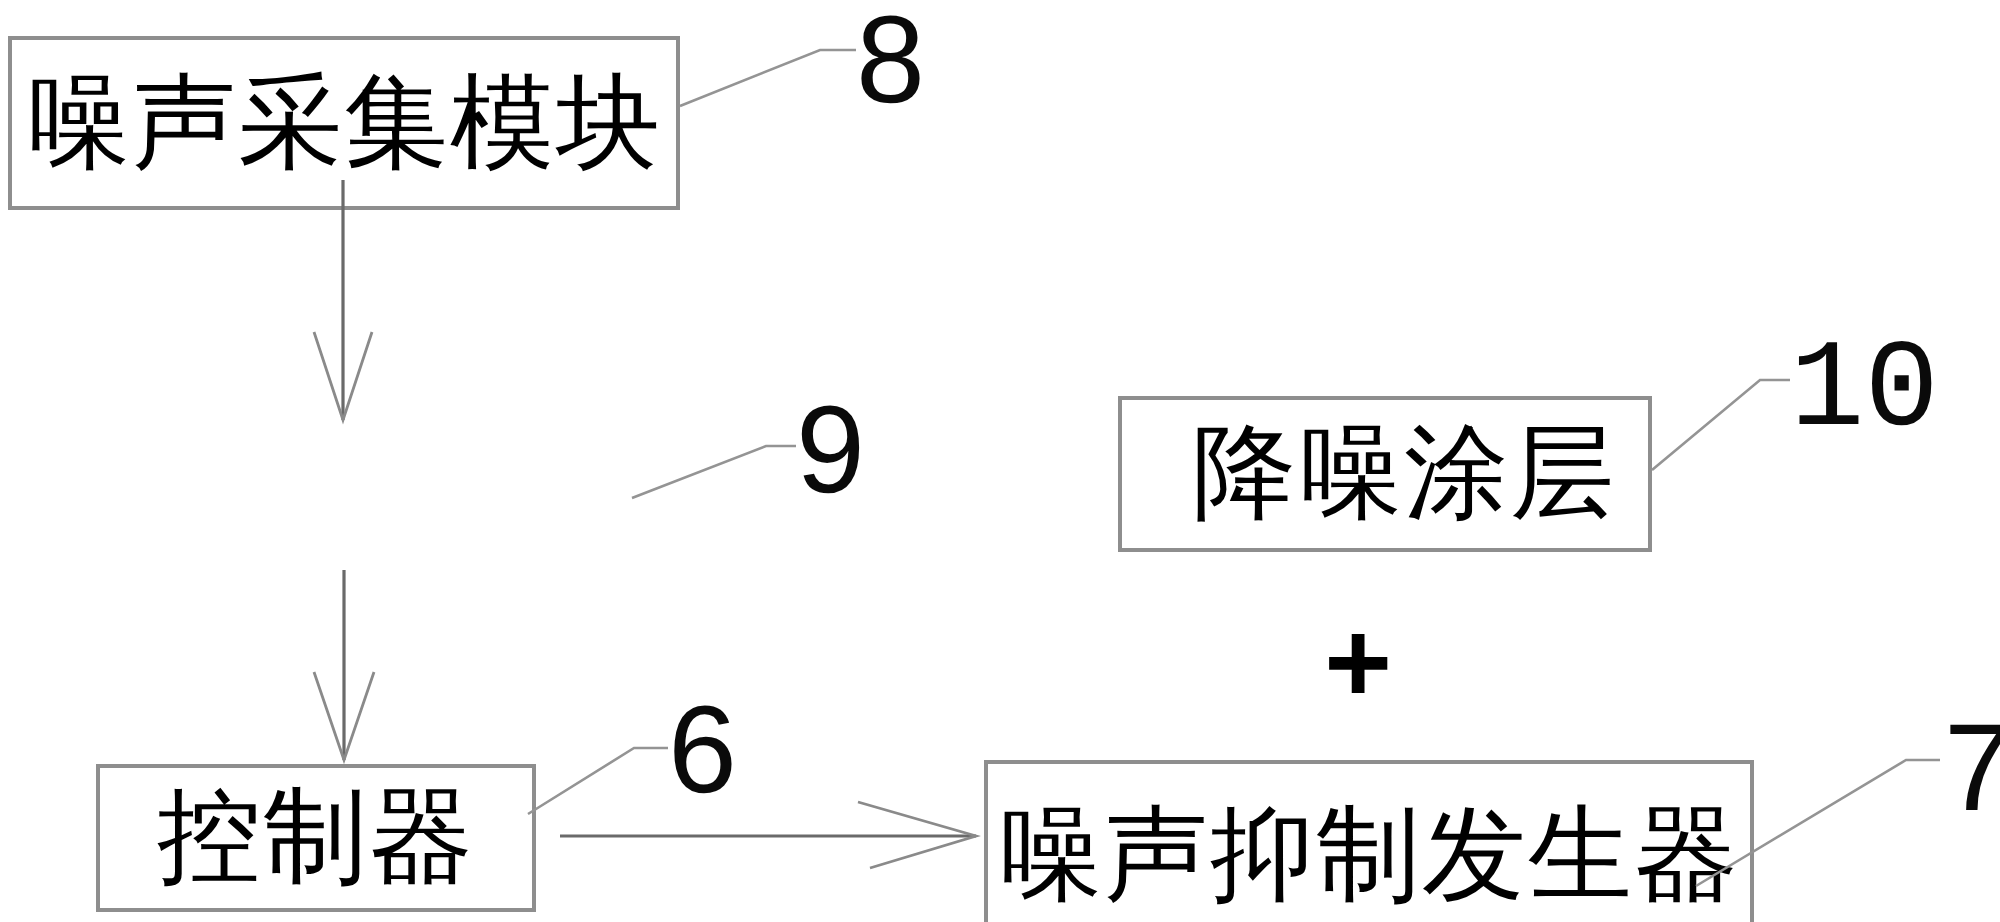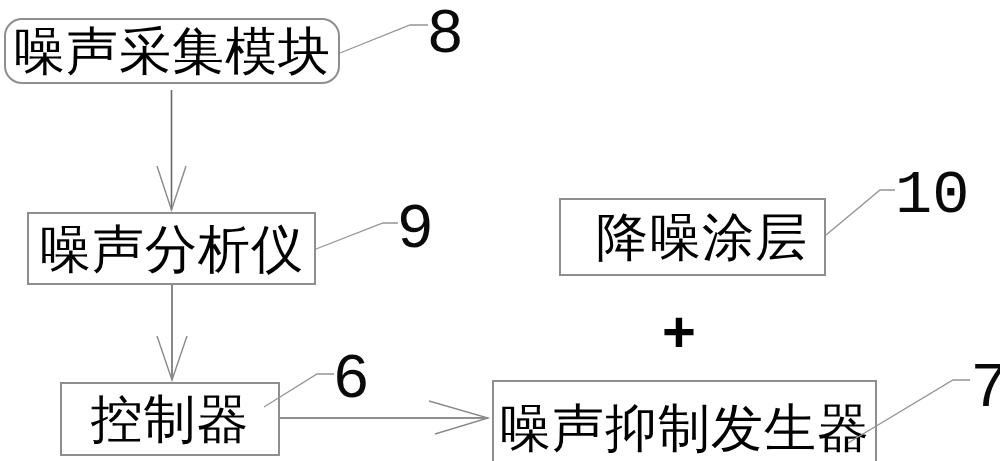--- a/index.html
+++ b/index.html
@@ -60,23 +60,23 @@
     display: flex;
     align-items: center;
     justify-content: center;
     font-family: "Liberation Sans", "DejaVu Sans", sans-serif;
     font-weight: bold;
     font-size: 58px;
     color: #000000;
     z-index: 4;
   }
   
-  .node-collection { left: 4px;   top: 18px;  width: 336px; height: 66px; border-radius: 18px; }
+  .node-collection { left: 4px;   top: 18px;  width: 336px; height: 87px; }
   .node-analyzer   { left: 27px;  top: 212px; width: 289px; height: 73px; }
-  .node-controller { left: 60px;  top: 382px; width: 220px; height: 74px; }
+  .node-controller { left: 48px;  top: 382px; width: 220px; height: 74px; }
   .node-generator  { left: 492px; top: 380px; width: 385px; height: 96px; }
   .node-coating    { left: 559px; top: 198px; width: 267px; height: 78px; padding-left: 19px; }
   
   .ref-8  { left: 428px; top: 0px; }
   .ref-9  { left: 398px; top: 195px; }
   .ref-10 { left: 895px; top: 165px; font-family: Liberation Mono, monospace; }
   .ref-6  { left: 334px; top: 345px; }
   .ref-7  { left: 972px; top: 354px; }
 </style>
 </head>
@@ -99,23 +99,20 @@
     <polyline points="316,249 383,223 398,223" fill="none" stroke="#949494" stroke-width="1.3"></polyline>
     <polyline points="826,235 880,190 895,190" fill="none" stroke="#949494" stroke-width="1.3"></polyline>
     <polyline points="264,407 317,374 334,374" fill="none" stroke="#949494" stroke-width="1.3"></polyline>
     <polyline points="848,443 953,380 970,380" fill="none" stroke="#949494" stroke-width="1.3"></polyline>
   </svg>
 
   <div class="node node-collection">
     <span class="label">噪声采集模块</span>
   </div>
 
-  <div class="node node-analyzer">
-    <span class="label">噪声分析仪</span>
-  </div>
 
   <div class="node node-controller">
     <span class="label">控制器</span>
   </div>
 
   <div class="node node-generator">
     <span class="label">噪声抑制发生器</span>
   </div>
 
   <div class="node node-coating">

